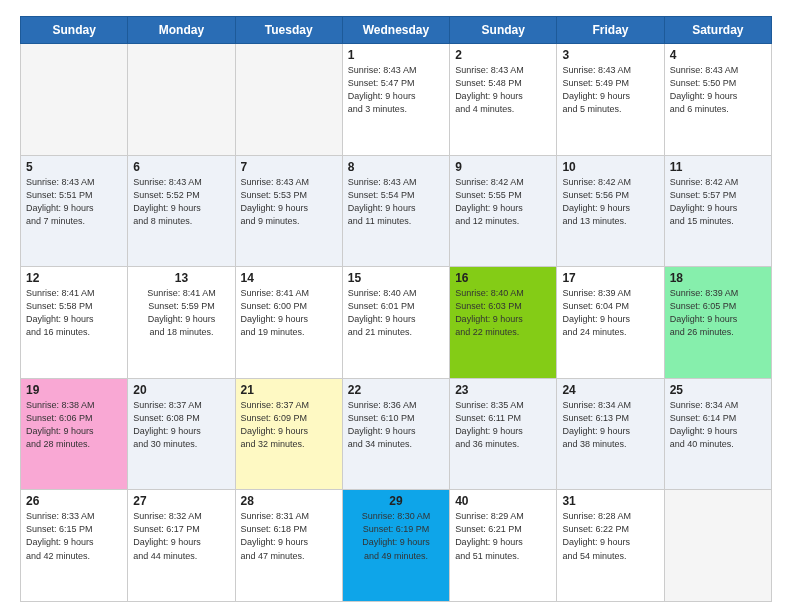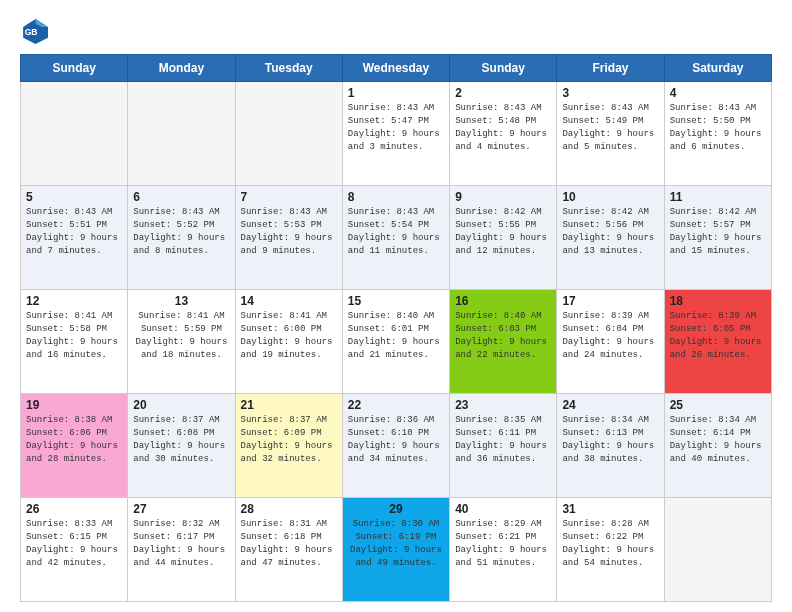--- a/index.html
+++ b/index.html
@@ -90,44 +90,26 @@
       font-size: 12px;
       font-weight: bold;
       color: #222;
       display: block;
       margin-bottom: 2px;
     }
     .day-info {
       font-size: 9px;
       color: #333;
       line-height: 1.45;
-      font-family: Liberation Mono, monospace;
     }
   </style>
 </head>
 <body>
 
 <div class="page">
-  <div class="header">
-    <div class="logo">
-      <svg class="logo-icon" viewBox="0 0 36 36">
-        <polygon points="20,4 36,14 36,28 20,36 4,28 4,14" fill="#1a5fa8"></polygon>
-        <polygon points="20,4 36,14 28,14 20,10" fill="#4a9fd4"></polygon>
-        <text x="6" y="24" font-size="11" fill="white" font-weight="bold">GB</text>
-      </svg>
-      <div class="logo-text">
-        <span class="logo-general"></span><br>
-        <span class="logo-blue"></span>
-      </div>
-    </div>
-    <div class="title-block">
-      <div class="title-month"></div>
-      <div class="title-location"></div>
-    </div>
-  </div>
 
   <table class="calendar">
     <thead>
       <tr>
       <th>Sunday</th>
           <th>Monday</th>
           <th>Tuesday</th>
           <th>Wednesday</th>
           <th>Sunday</th>
           <th>Friday</th>
@@ -255,21 +237,21 @@
 Daylight: 9 hours
 and 22 minutes.</div>
           </td>
           <td style="background: rgb(255, 255, 255);">
             <span class="day-number">17</span>
             <div class="day-info" style="white-space: pre-line;">Sunrise: 8:39 AM
 Sunset: 6:04 PM
 Daylight: 9 hours
 and 24 minutes.</div>
           </td>
-          <td style="background: #ef4444;">
+          <td style="background: #86efac;">
             <span class="day-number">18</span>
             <div class="day-info" style="white-space: pre-line;">Sunrise: 8:39 AM
 Sunset: 6:05 PM
 Daylight: 9 hours
 and 26 minutes.</div>
           </td>
         </tr>
         <tr>
           <td style="background: #f9a8d4; margin-left: 20px;">
             <span class="day-number">19</span>

